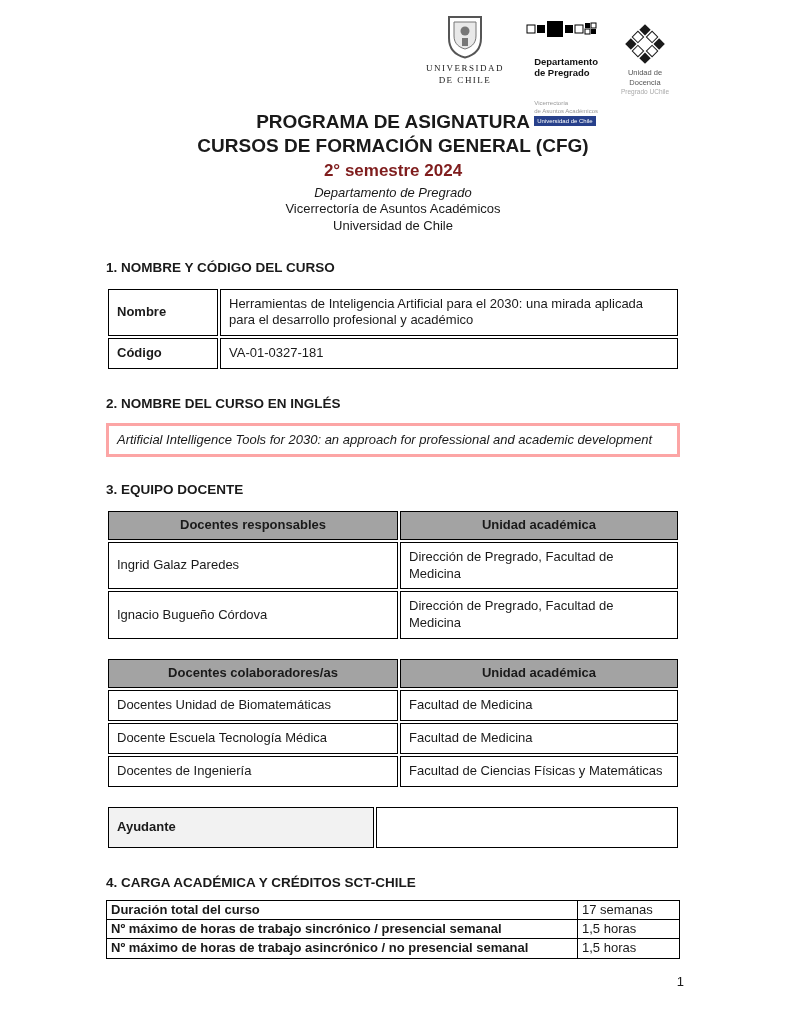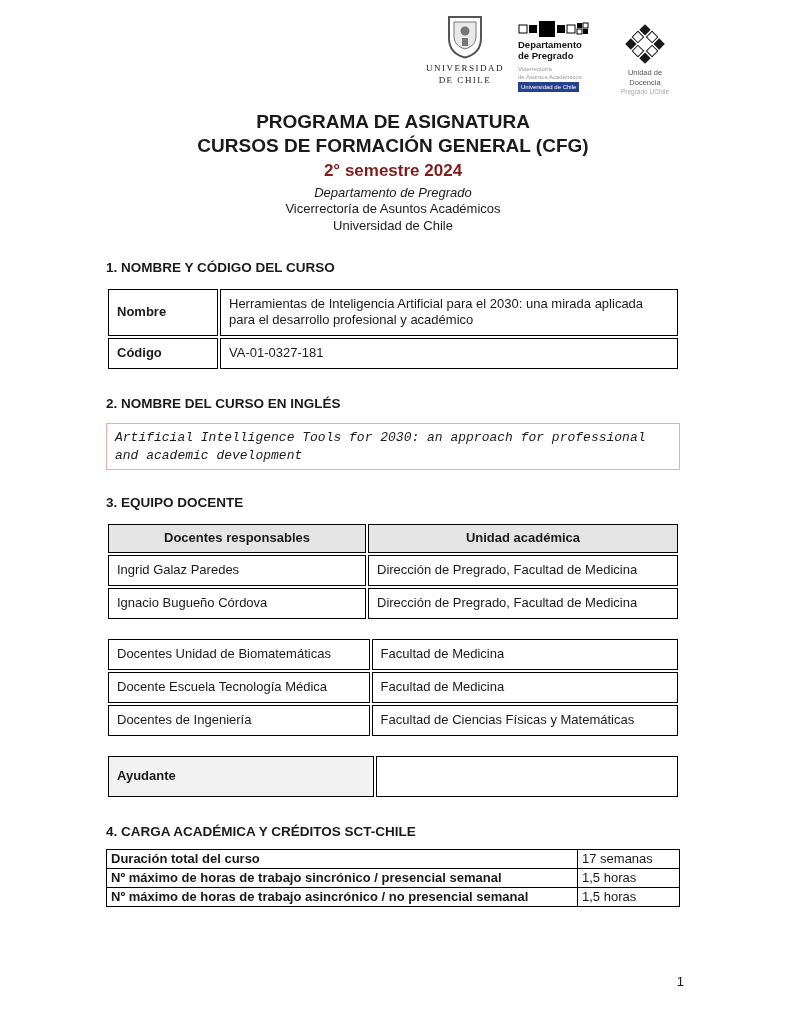--- a/index.html
+++ b/index.html
@@ -9,47 +9,47 @@
     margin:0 auto;font-family:"Liberation Sans",sans-serif;color:#1a1a1a;
     overflow:hidden;
   }
   
   .logos{display:flex;justify-content:flex-end;align-items:flex-start;gap:14px;
          padding:14px 122px 0 106px;height:104px;box-sizing:border-box;}
   .logo{display:flex;flex-direction:column;align-items:center;}
   .uchile{gap:3px;}
   .uchile-text{font-family:"Liberation Serif",serif;font-size:9px;letter-spacing:1.5px;
                text-align:center;line-height:1.3;color:#222;}
-  .pregrado{align-items:flex-start;width:80px;gap:3px;padding-top:7px;}
+  .pregrado{align-items:flex-end;width:80px;gap:20px;padding-top:7px;}
   .pregrado-title{font-size:9.5px;font-weight:bold;line-height:1.15;color:#111;}
   .pregrado-small{font-size:6px;color:#999;line-height:1.35;}
   .pregrado-small .blue{background:#27408B;color:#fff;padding:1px 3px;display:inline-block;margin-top:1px;}
   .docencia{gap:4px;padding-top:10px;width:66px;}
   .docencia-text{font-size:7.5px;color:#555;text-align:center;line-height:1.3;}
   .docencia-text .sub{font-size:6.5px;color:#aaa;}
   
   .content{padding:0 120px 0 106px;}
   .titleblock{text-align:center;margin-top:6px;}
   .doc-title{font-size:19px;font-weight:bold;line-height:1.28;}
   .semester{font-size:17px;font-weight:bold;color:#7f1d1d;line-height:1.3;margin-top:1px;}
   .subline{font-size:13px;line-height:1.28;}
   .subline.first{margin-top:3px;font-style:italic;}
   .sec-heading{font-size:13.5px;font-weight:bold;margin-top:25px;}
   
   .tbl{width:100%;border-collapse:separate;border-spacing:2px;margin-top:12px;}
   .tbl td,.tbl th{border:1px solid #000;padding:6px 8px;font-size:13px;
                   background:#fff;vertical-align:middle;text-align:left;line-height:1.3;}
-  .tbl th{background:#e5e5e5;font-weight:bold;text-align:center;padding:5px 4px;}
+  .tbl th{background:#a3a3a3;font-weight:bold;text-align:center;padding:5px 20px;}
   .lbl{font-weight:bold;}
   .shade{background:#F2F2F2 !important;}
   .w95{width:92px;}
   .w255{width:248px;}
   .mt16{margin-top:16px;}
-  .box{border:1px solid #fca5a5;padding:5px 8px;font-size:13px;font-style:italic;
-       line-height:1.35;margin-top:12px;font-family:Liberation Mono, monospace;}
+  .box{border:3px solid #fca5a5;padding:5px 8px;font-size:13px;font-style:italic;
+       line-height:1.35;margin-top:12px;}
   .ay-empty{height:27px;}
   .tbl4{width:100%;border-collapse:collapse;margin-top:10px;}
   .tbl4 td{border:1px solid #000;padding:1px 4px;font-size:13px;line-height:1.25;
            vertical-align:middle;}
   .tbl4 .val{width:93px;font-weight:normal;}
   .page-num{position:absolute;right:116px;bottom:46px;font-size:13px;}
 </style>
 </head>
 <body>
 
@@ -154,20 +154,24 @@
       </tr>
       <tr>
         <td>Ignacio Bugueño Córdova</td>
         <td>Dirección de Pregrado, Facultad de Medicina</td>
       </tr>
     </tbody>
       </table>
 
     <table class="tbl mt16">
       <tbody>
+          <tr>
+        <th class="w255">Docentes colaboradores/as</th>
+        <th>Unidad académica</th>
+      </tr>
       <tr>
         <td>Docentes Unidad de Biomatemáticas</td>
         <td>Facultad de Medicina</td>
       </tr>
       <tr>
         <td>Docente Escuela Tecnología Médica</td>
         <td>Facultad de Medicina</td>
       </tr>
       <tr>
         <td>Docentes de Ingeniería</td>

